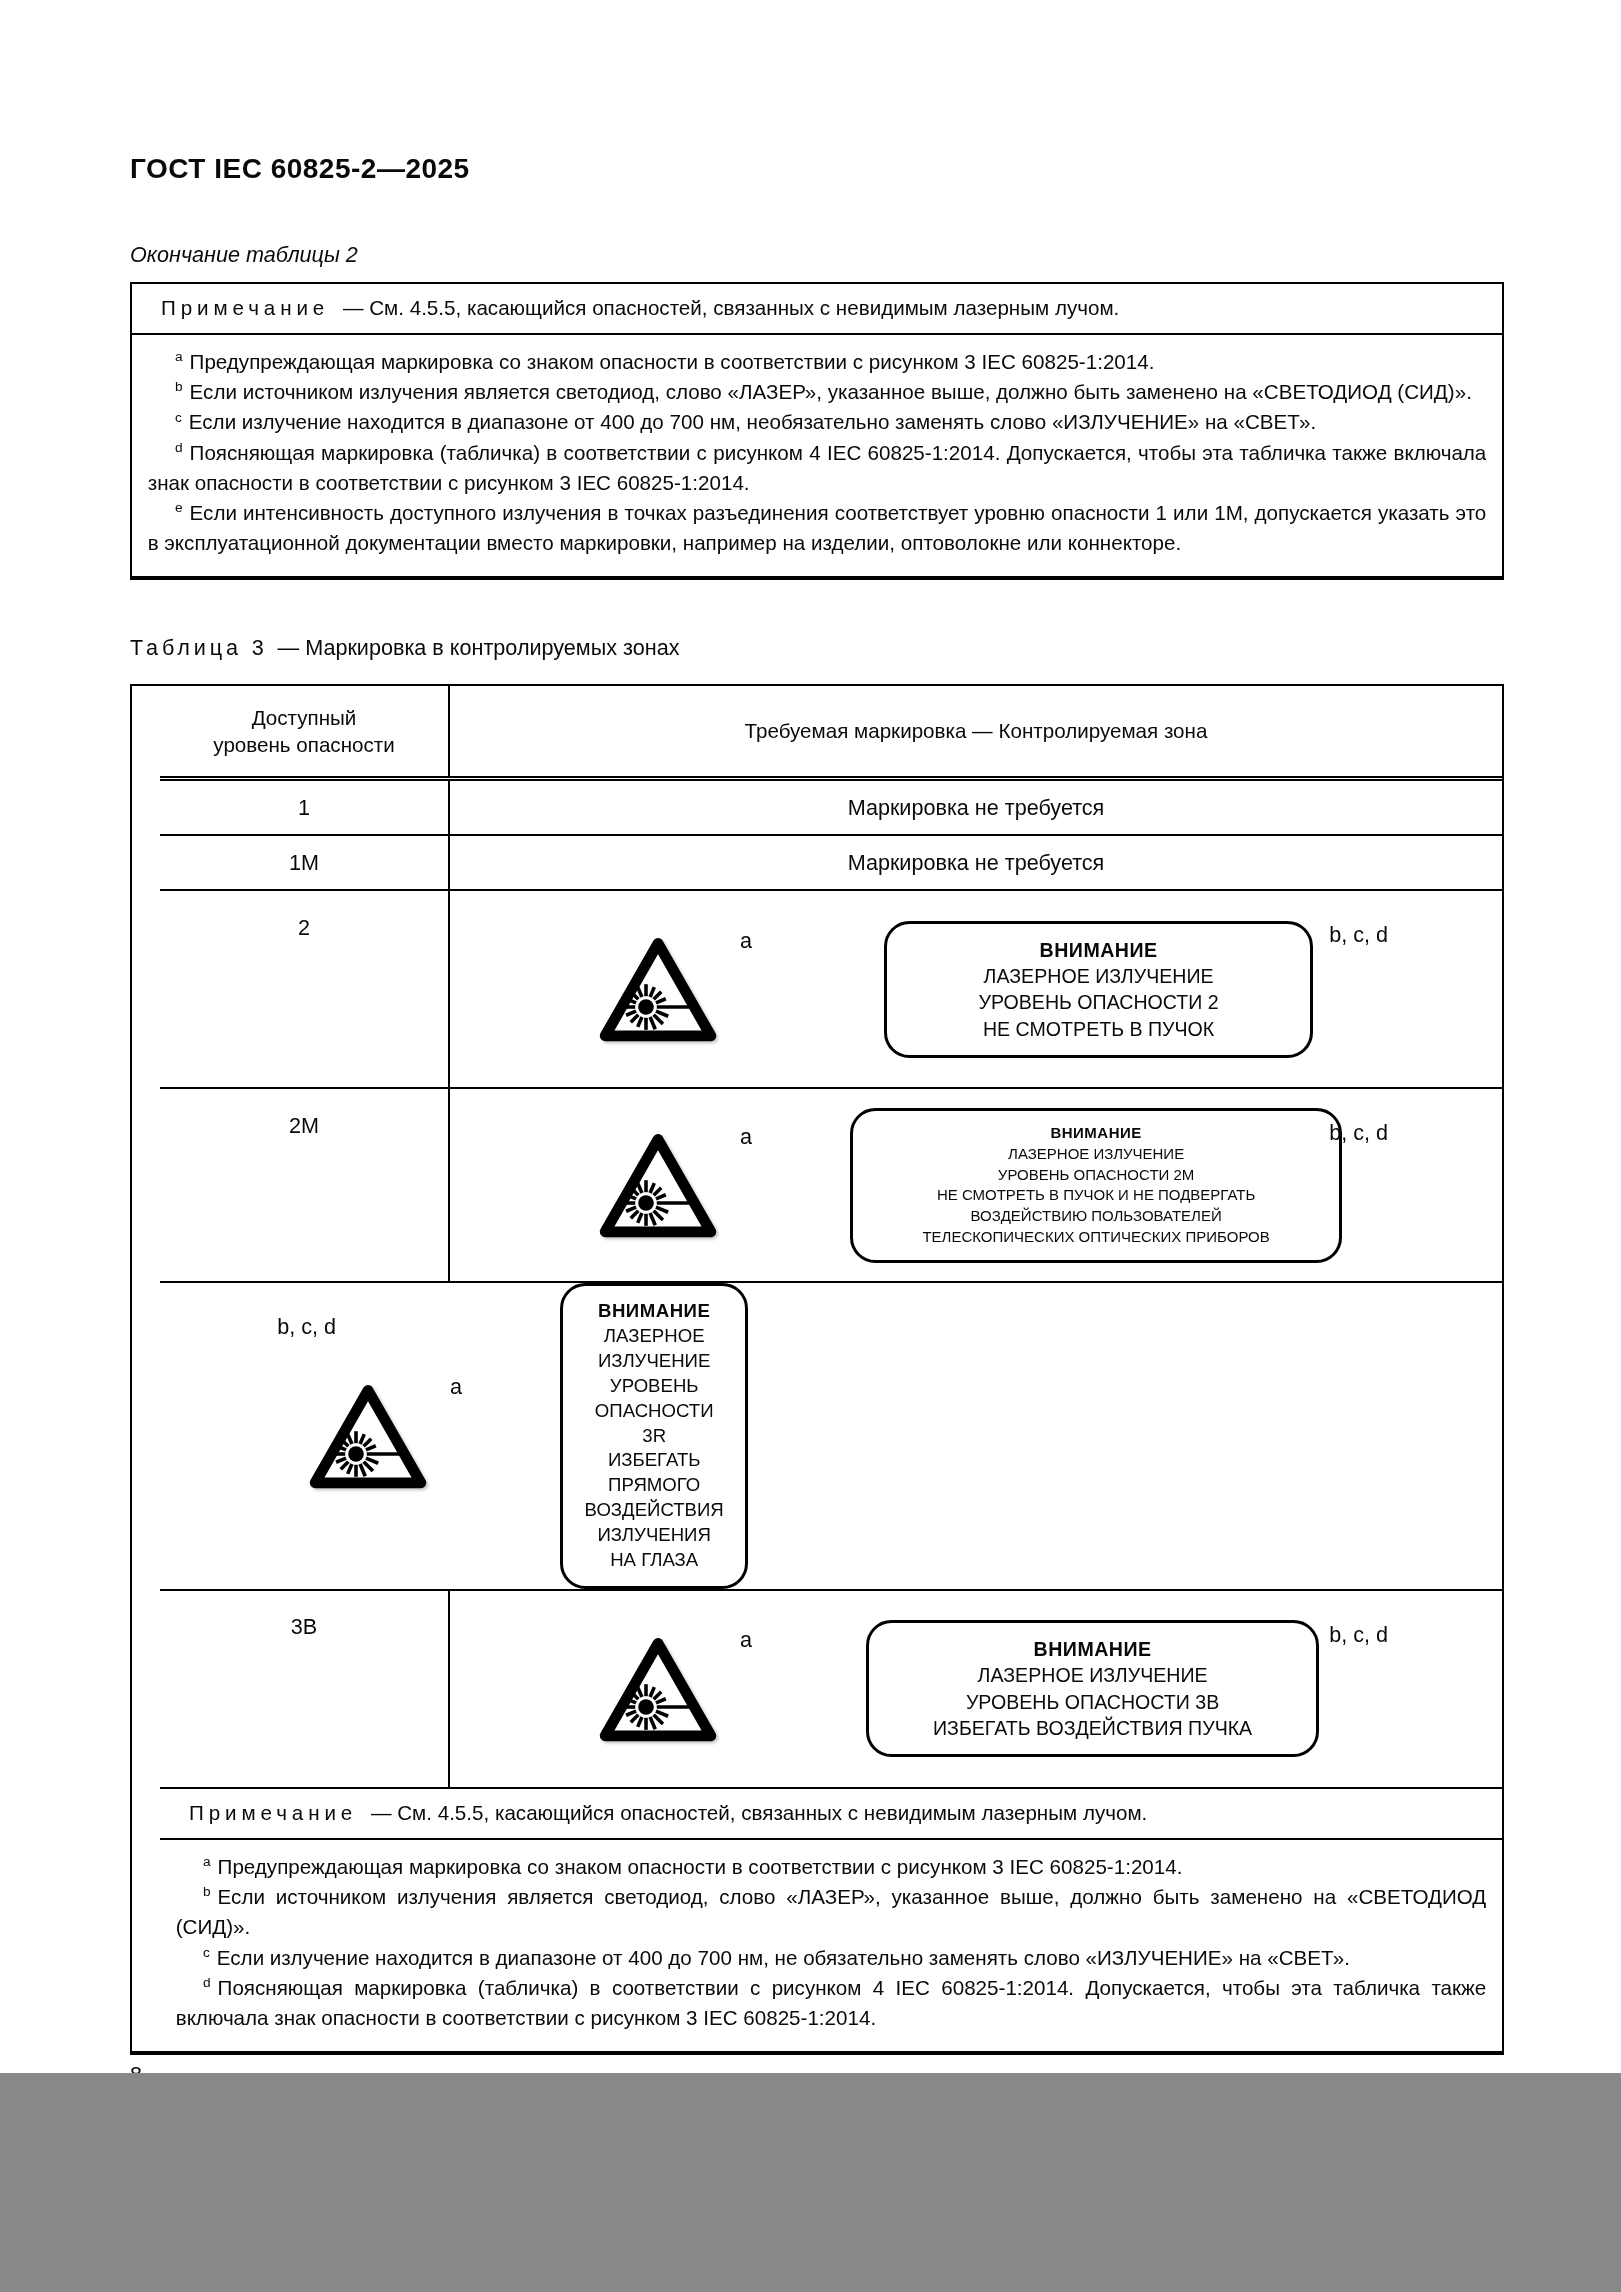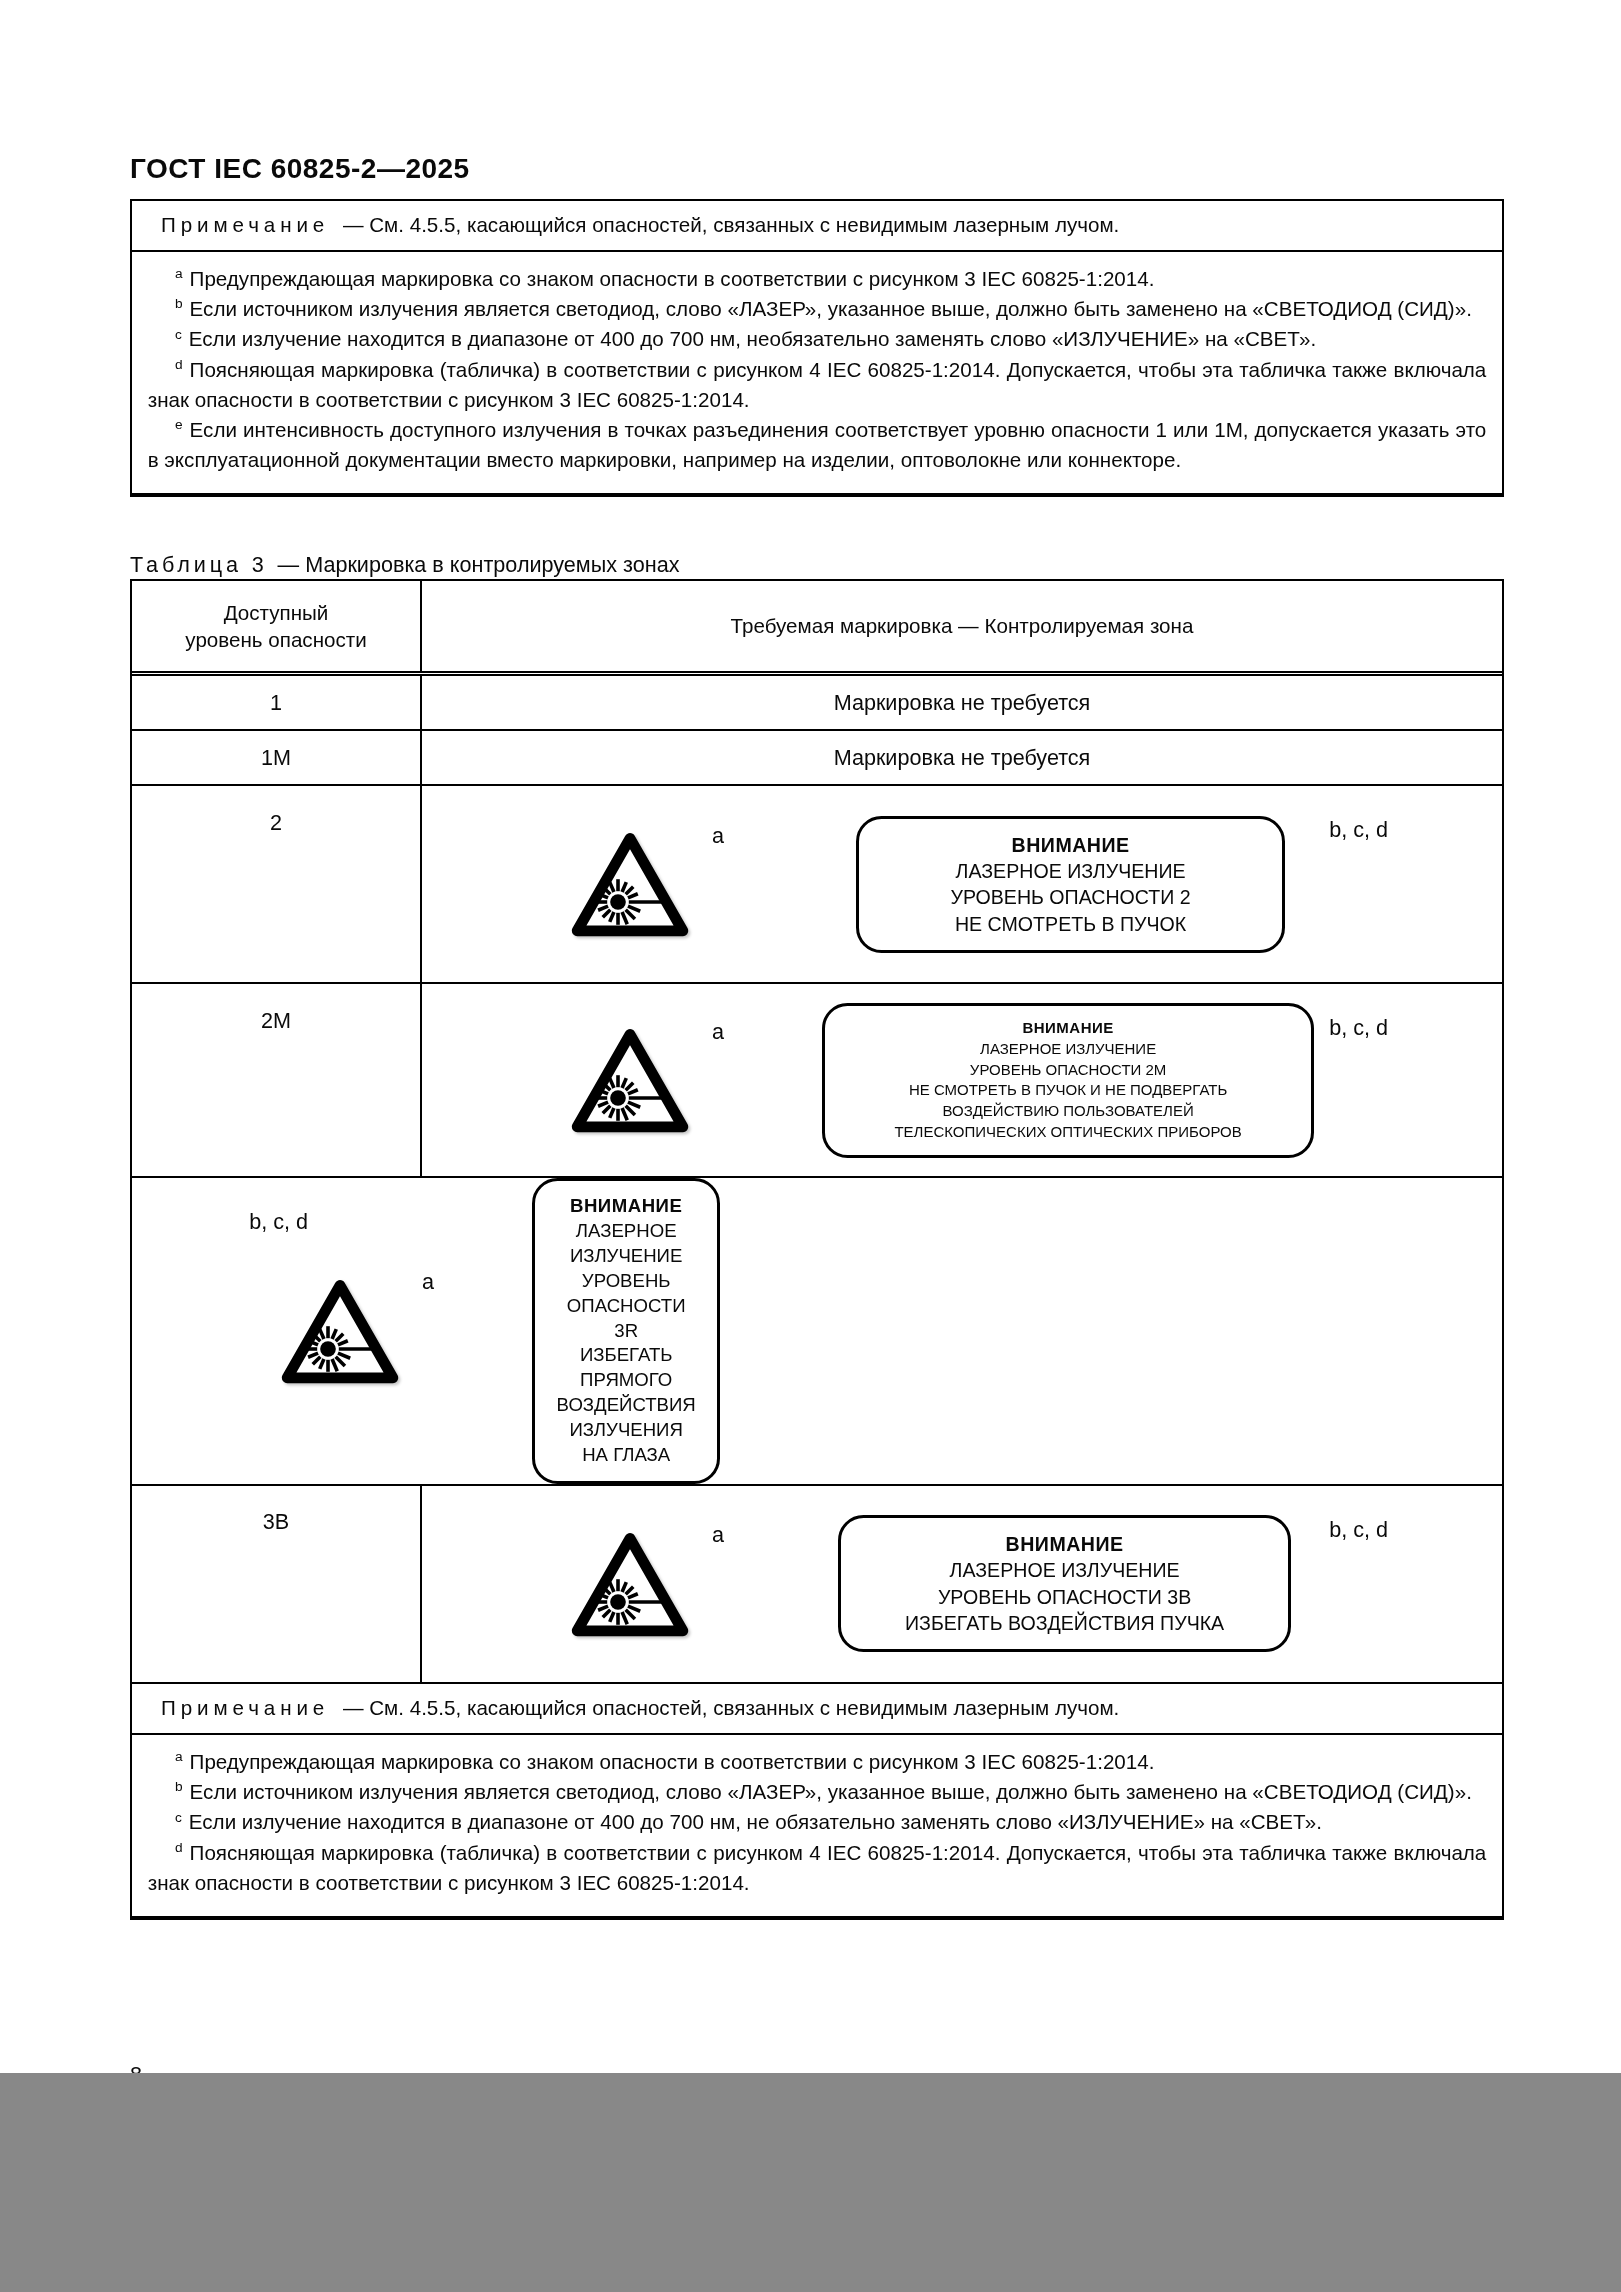--- a/index.html
+++ b/index.html
@@ -31,21 +31,21 @@
     padding:11.8px 15.7px 17.6px 15.7px;
     font-size:20.6px;line-height:1.47;text-align:justify;
   }
   .fn{margin:0;text-indent:27.4px;}
   .fn sup{font-size:13.7px;margin-right:6.9px;line-height:0;}
   .box2end .note-row{border-bottom:2.9px solid #000;}
   
   .t3caption{margin-top:55px;font-size:21.6px;}
   .cap-label{letter-spacing:3.9px;margin-right:9.8px;}
   
-  .t3{border:2px solid #000;border-bottom:4.9px solid #000;margin-top:1px;}
+  .t3{border:2px solid #000;border-bottom:4.9px solid #000;margin-top:23px;padding-left:28px;}
   .t3row{display:grid;grid-template-columns:290px 1fr;}
   .t3 > div{border-bottom:2px solid #000;}
   .t3 > div.header-row{border-bottom:5.9px double #000;}
   .t3 > div.t3-note-row{border-bottom:2.9px solid #000;}
   .t3 > div:last-child{border-bottom:none;}
   .hcell{display:flex;flex-direction:column;justify-content:center;align-items:center;
     min-height:90px;font-size:20.6px;text-align:center;line-height:1.35;}
   .cell-l{border-right:2px solid #000;}
   .simple .hcell{min-height:53px;font-size:21.6px;}
   .level-cell{border-right:2px solid #000;text-align:center;font-size:21.6px;padding-top:23.5px;}
@@ -69,20 +69,21 @@
   .page-num{position:absolute;left:130px;top:2062px;font-size:21.6px;}
 </style>
 </head>
 <body>
 
 <div class="page">
   <div class="content">
 
     <div class="doc-header">ГОСТ IEC 60825-2—2025</div>
 
+    <div class="cont-label">Окончание таблицы 2</div>
 
     <div class="tbl-box box2end">
       <div class="note-row">
         <span class="note-label">Примечание</span><span>— См. 4.5.5, касающийся опасностей, связанных с невидимым лазерным лучом.</span>
       </div>
       <div class="footnotes">
         <p class="fn"><sup>a</sup><span>Предупреждающая маркировка со знаком опасности в соответствии с рисунком 3 IEC 60825-1:2014.</span></p>
         <p class="fn"><sup>b</sup><span>Если источником излучения является светодиод, слово «ЛАЗЕР», указанное выше, должно быть заменено на «СВЕТОДИОД (СИД)».</span></p>
         <p class="fn"><sup>c</sup><span>Если излучение находится в диапазоне от 400 до 700 нм, необязательно заменять слово «ИЗЛУЧЕНИЕ» на «СВЕТ».</span></p>
         <p class="fn"><sup>d</sup><span>Поясняющая маркировка (табличка) в соответствии с рисунком 4 IEC 60825-1:2014. Допускается, чтобы эта табличка также включала знак опасности в соответствии с рисунком 3 IEC 60825-1:2014.</span></p>

